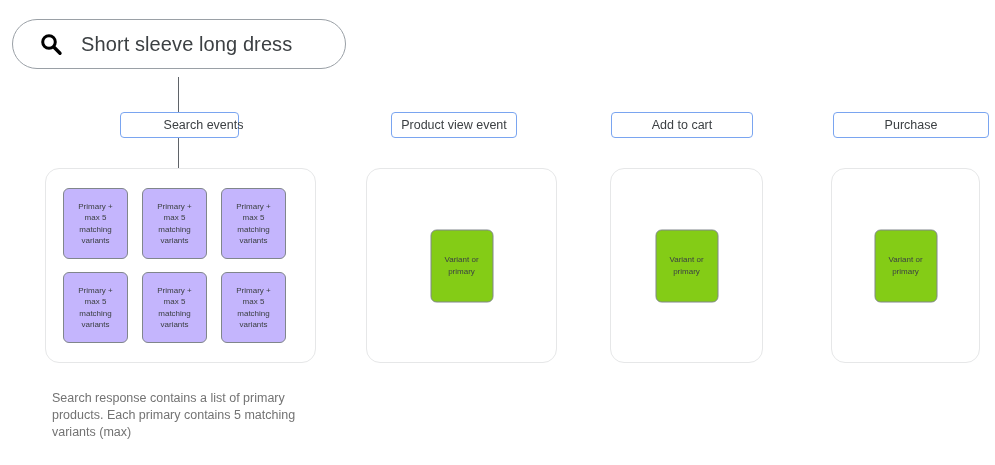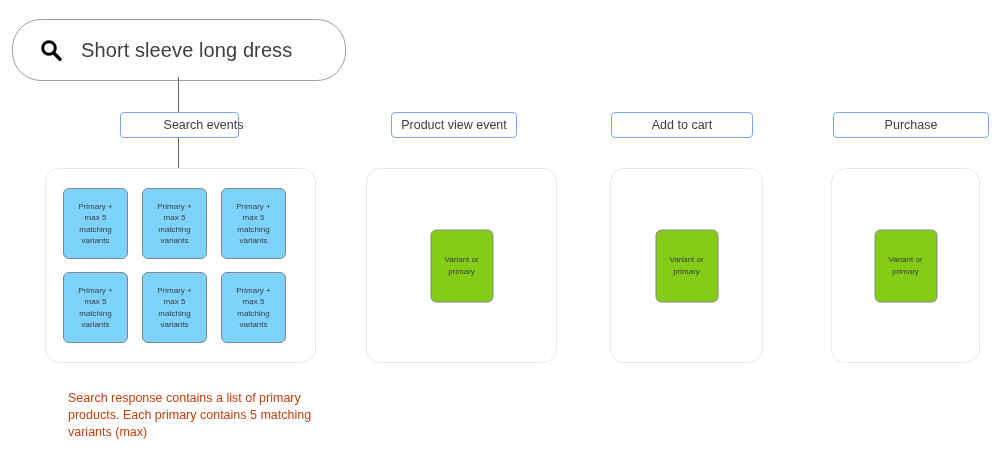--- a/index.html
+++ b/index.html
@@ -15,21 +15,21 @@
     color: #3c4043;
     overflow: hidden;
   }
 
   
   .search-box {
     position: absolute;
     left: 12px;
     top: 19px;
     width: 334px;
-    height: 62px;
+    height: 50px;
     box-sizing: border-box;
     border: 1px solid #9aa0a6;
     border-radius: 29px;
     background: #ffffff;
     display: flex;
     align-items: center;
     padding-left: 26px;
   }
   .search-icon {
     width: 24px;
@@ -97,21 +97,21 @@
     display: grid;
     grid-template-columns: repeat(3, 65px);
     grid-template-rows: repeat(2, 71px);
     column-gap: 14px;
     row-gap: 13px;
   }
   .mini-card {
     box-sizing: border-box;
     border: 1px solid #80868b;
     border-radius: 6px;
-    background: #7dd3fc;
+    background: #c4b5fd;
     display: flex;
     align-items: center;
     justify-content: center;
     text-align: center;
     font-size: 8px;
     line-height: 11.5px;
     color: #3c4043;
     padding: 6px;
   }
 
@@ -132,26 +132,26 @@
     width: 63px;
     height: 73px;
     left: 50%;
     top: 50%;
     transform: translate(-50%, -50%);
   }
 
   
   .caption-left {
     position: absolute;
-    left: 68px;
+    left: 52px;
     top: 390px;
     width: 250px;
     font-size: 12.5px;
     line-height: 17px;
-    color: #c2410c;
+    color: #737373;
   }
   .caption-right {
     position: absolute;
     left: 373px;
     top: 391px;
     width: 615px;
     font-size: 12.5px;
     line-height: 22px;
     color: #3c4043;
   }

